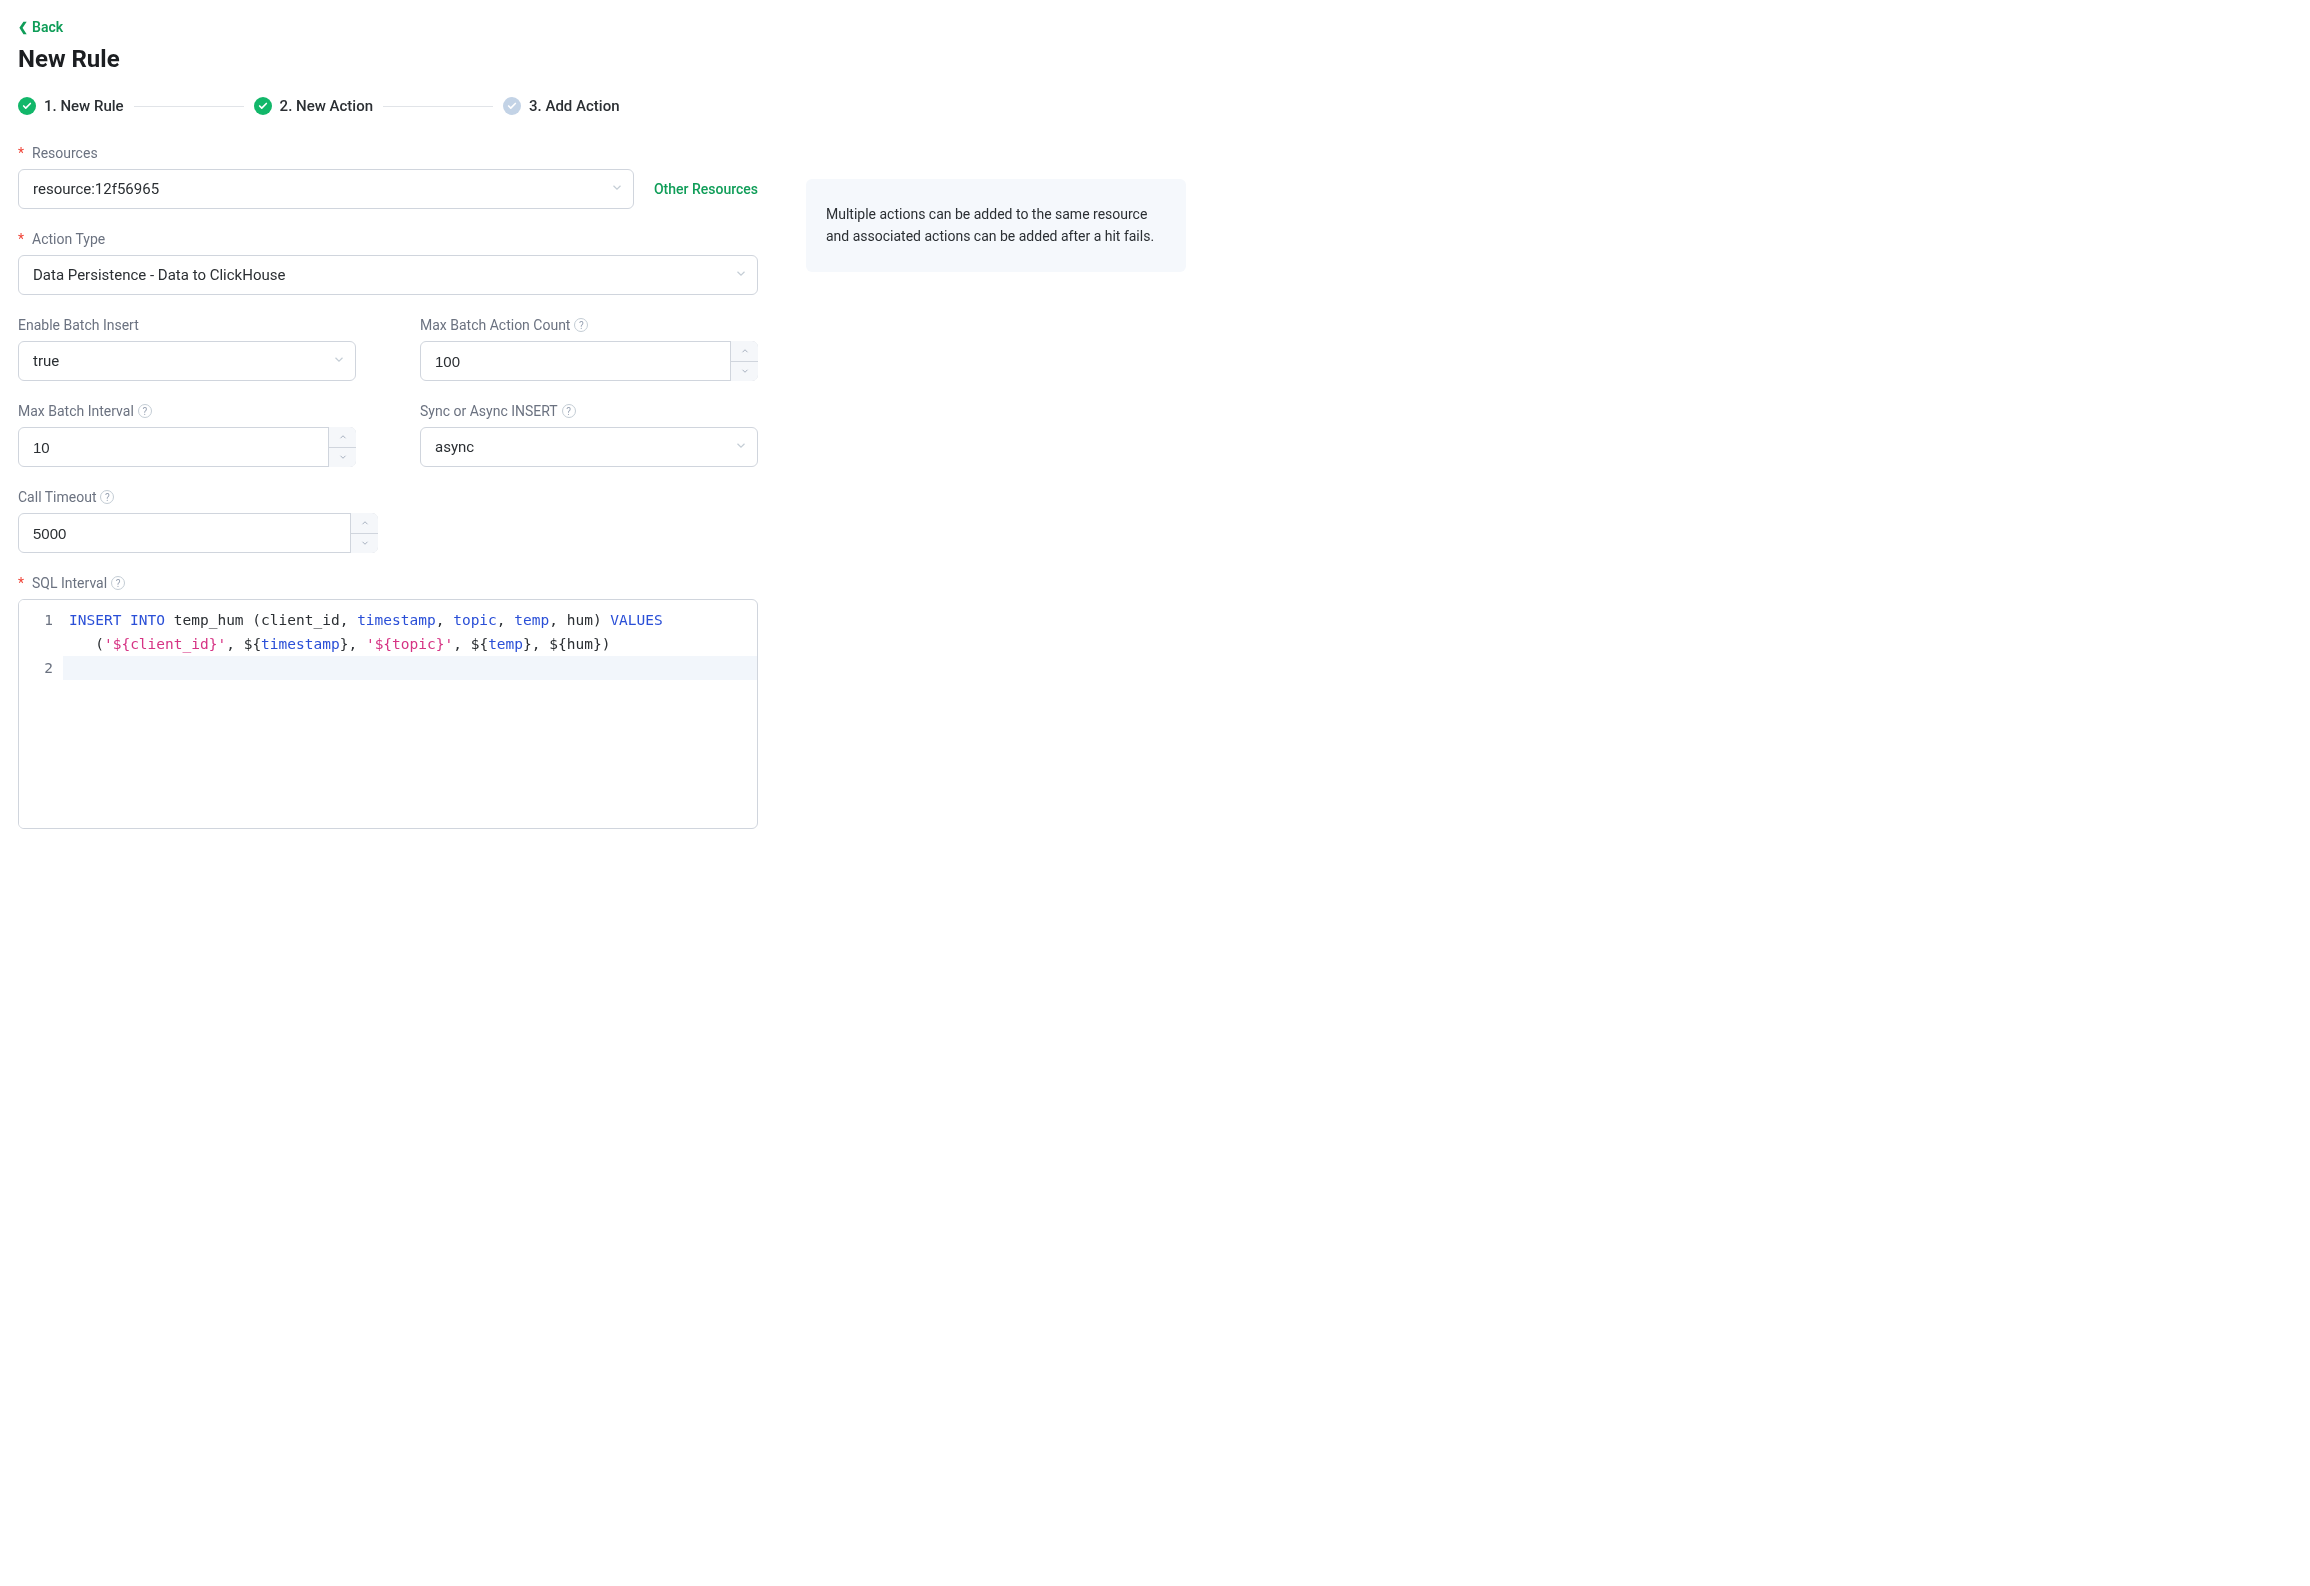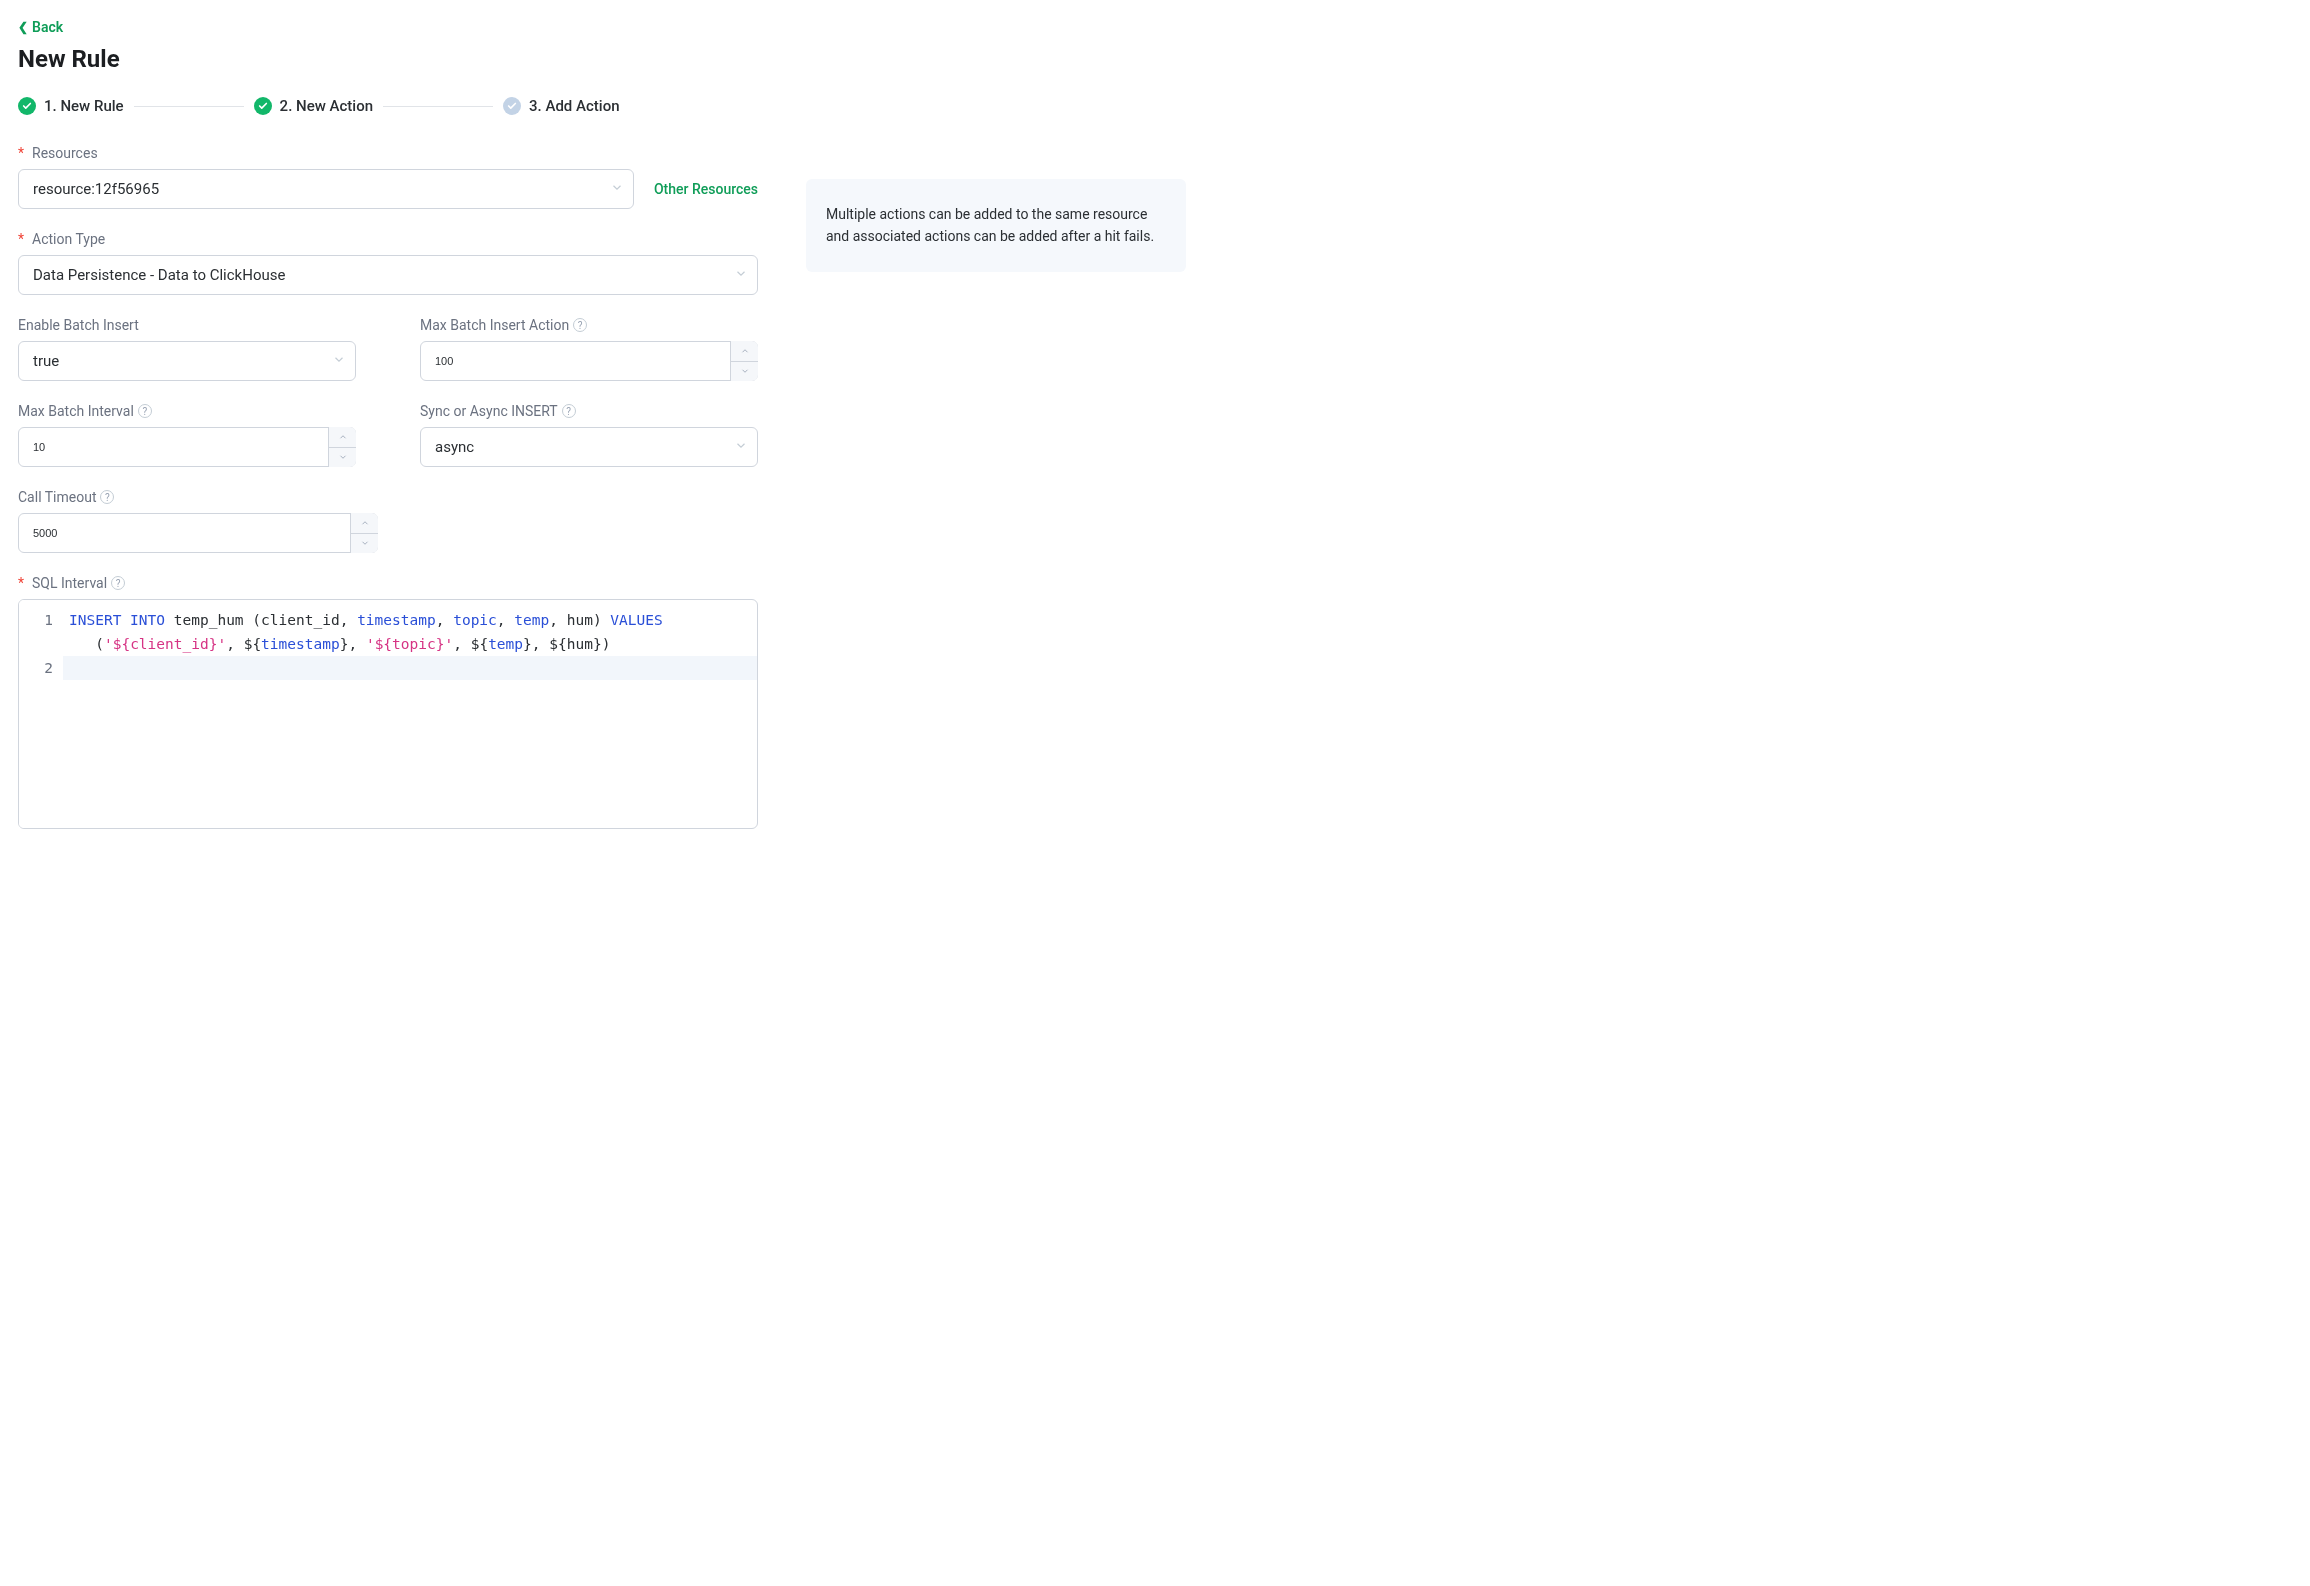--- a/index.html
+++ b/index.html
@@ -123,21 +123,21 @@
   }
   .grid2 {
     display: grid; grid-template-columns: 1fr 1fr; gap: 22px 64px;
     margin-top: 12px;
   }
   .numeric-wrap { position: relative; }
   .numeric-input {
     width: 100%; height: 40px;
     border: 1px solid #d0d5dd; border-radius: 6px;
     padding: 0 40px 0 14px;
-    font-size: 11px; color:#2b2f33; outline:none;
+    font-size: 15px; color:#2b2f33; outline:none;
   }
   .spinner {
     position: absolute; right: 0; top: 0; bottom: 0; width: 28px;
     border-left: 1px solid #d0d5dd;
     display:flex; flex-direction: column;
     border-radius: 0 6px 6px 0;
     overflow:hidden;
     background:#f5f7fa;
   }
   .spinner button {
@@ -288,21 +288,21 @@
             <span class="chev-down">
               <svg viewBox="0 0 24 24" fill="none" stroke="currentColor" stroke-width="2">
                   <polyline points="6 9 12 15 18 9"></polyline>
                 </svg>
             </span>
           </div>
         </div>
 
         <div>
           <div class="field-label">
-            <span>Max Batch Insert Action</span>
+            <span>Max Batch Action Count</span>
             <span class="help">?</span>
           </div>
           <div class="numeric-wrap">
             <input class="numeric-input" value="100" style="">
             <div class="spinner">
               <button>
                   <svg viewBox="0 0 24 24" fill="none" stroke="currentColor" stroke-width="2">
                     <polyline points="6 15 12 9 18 15"></polyline>
                   </svg>
                 </button>

